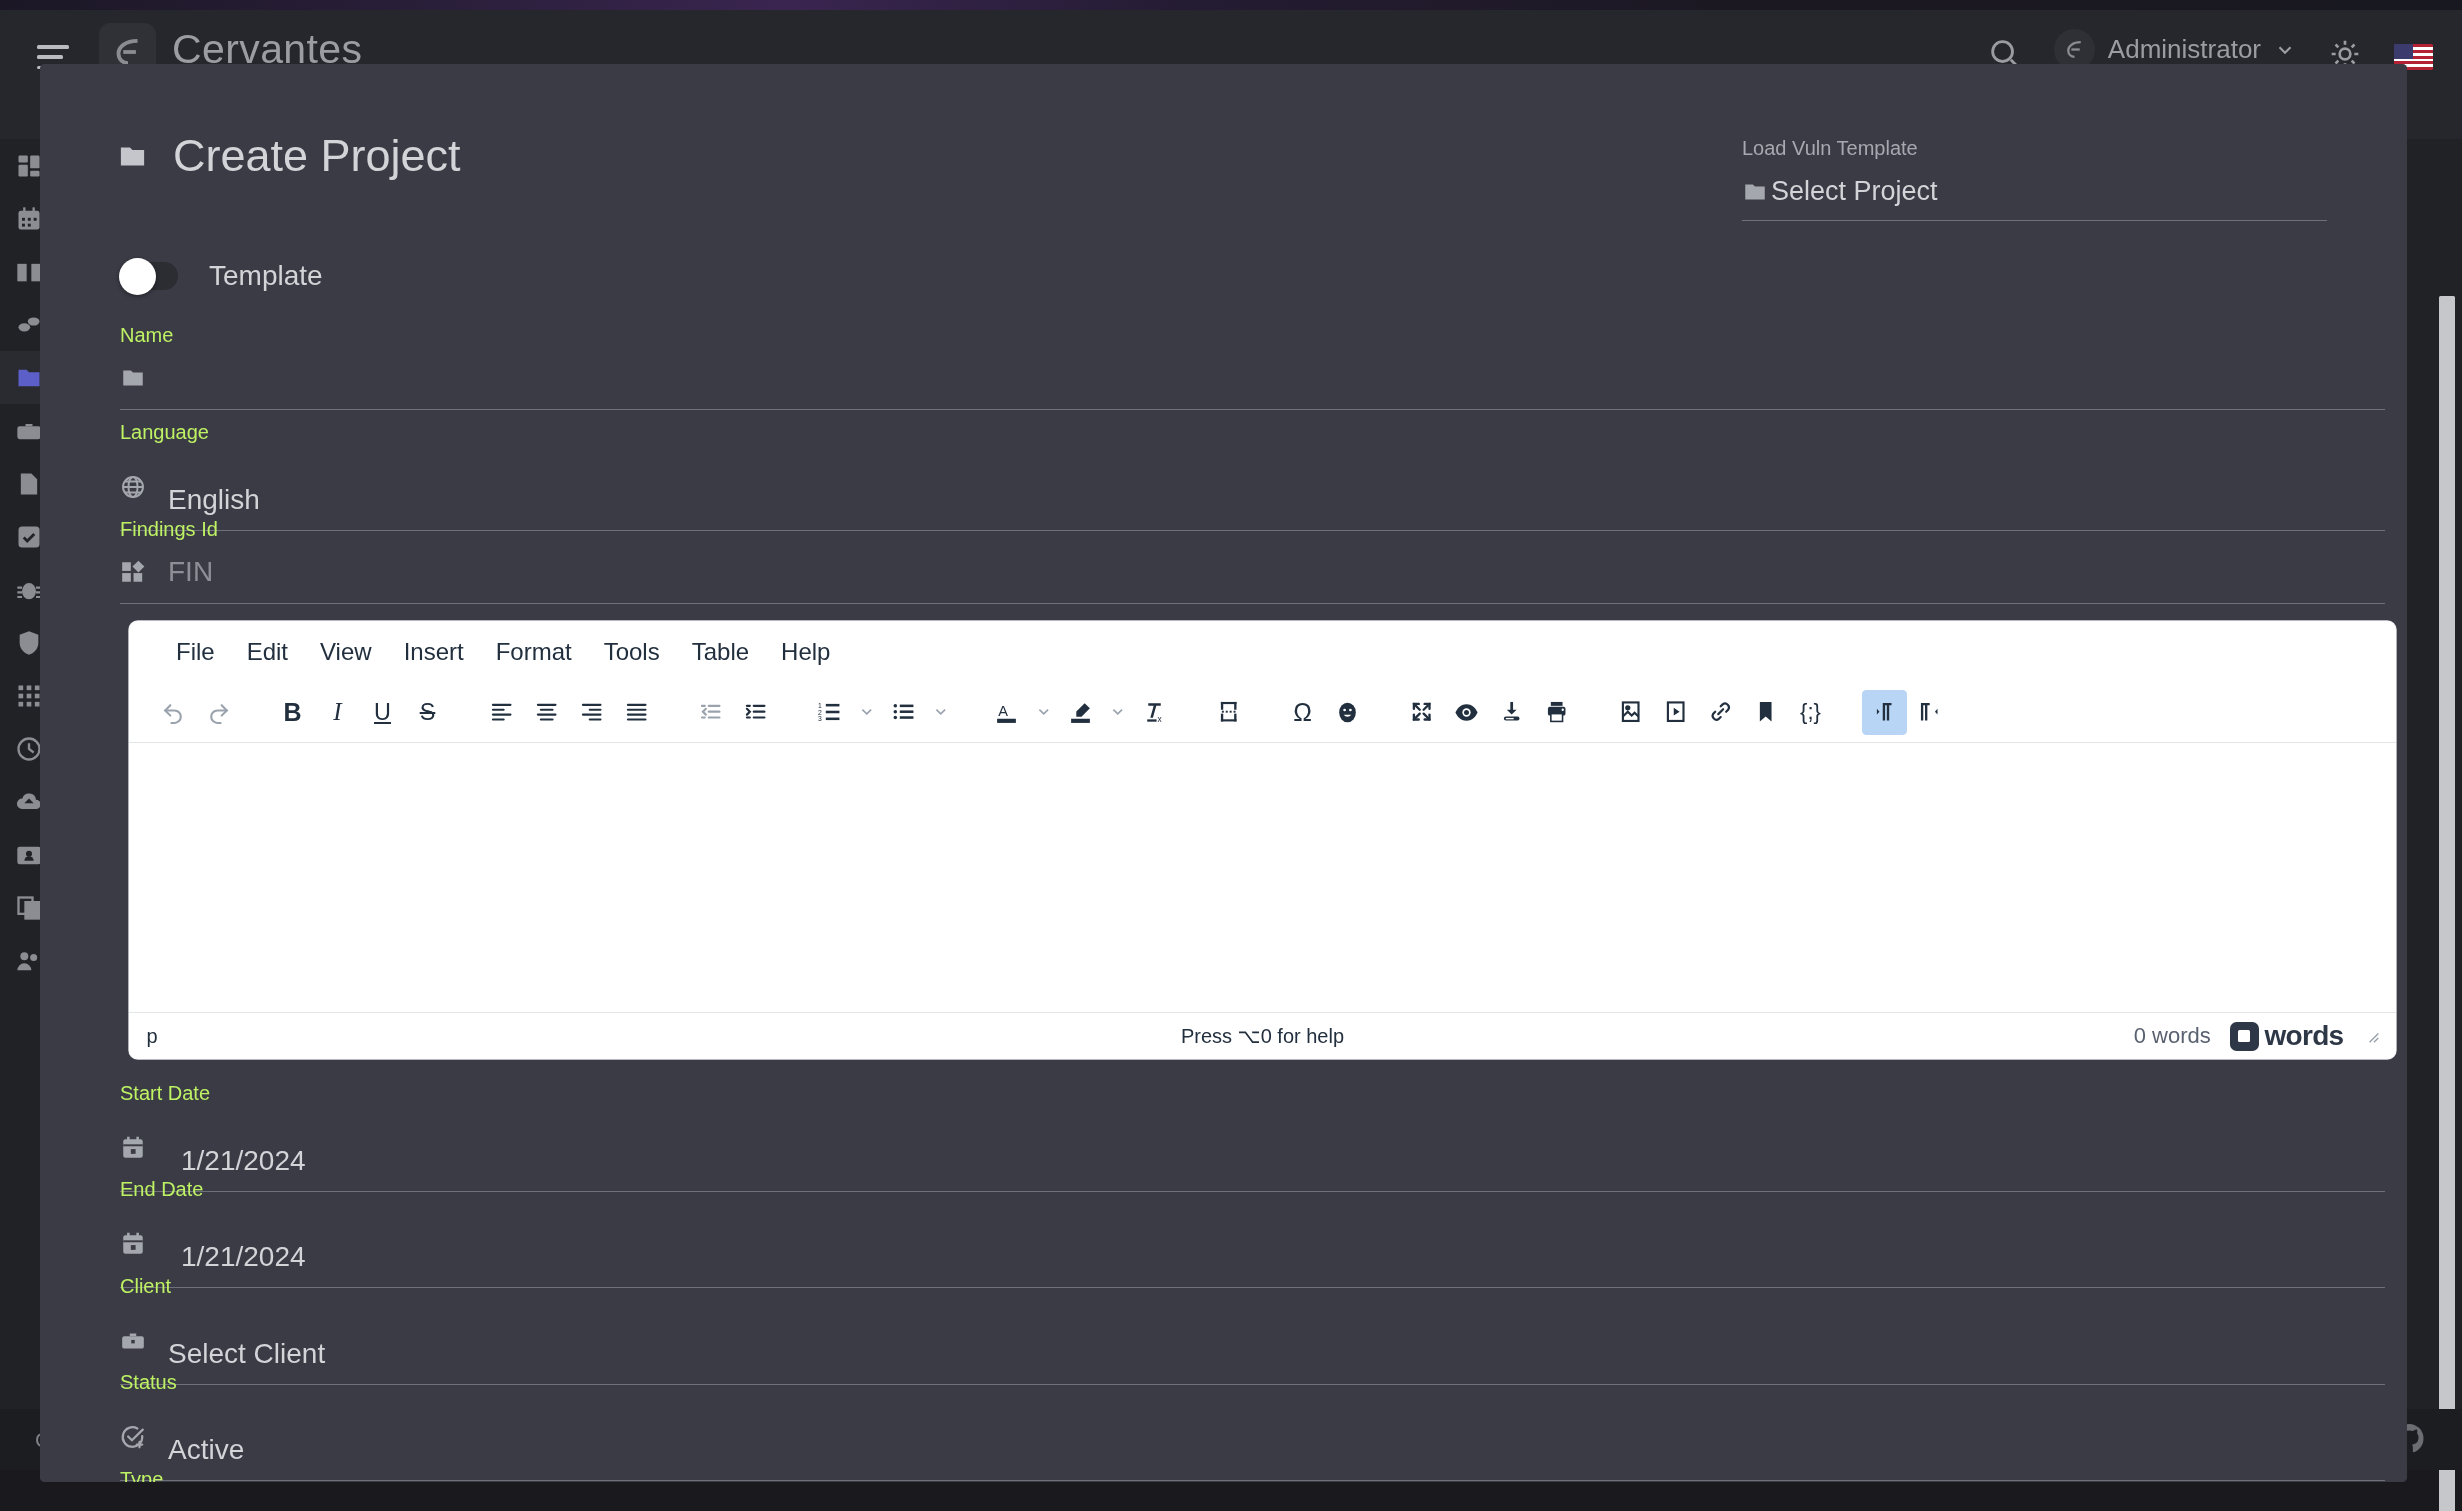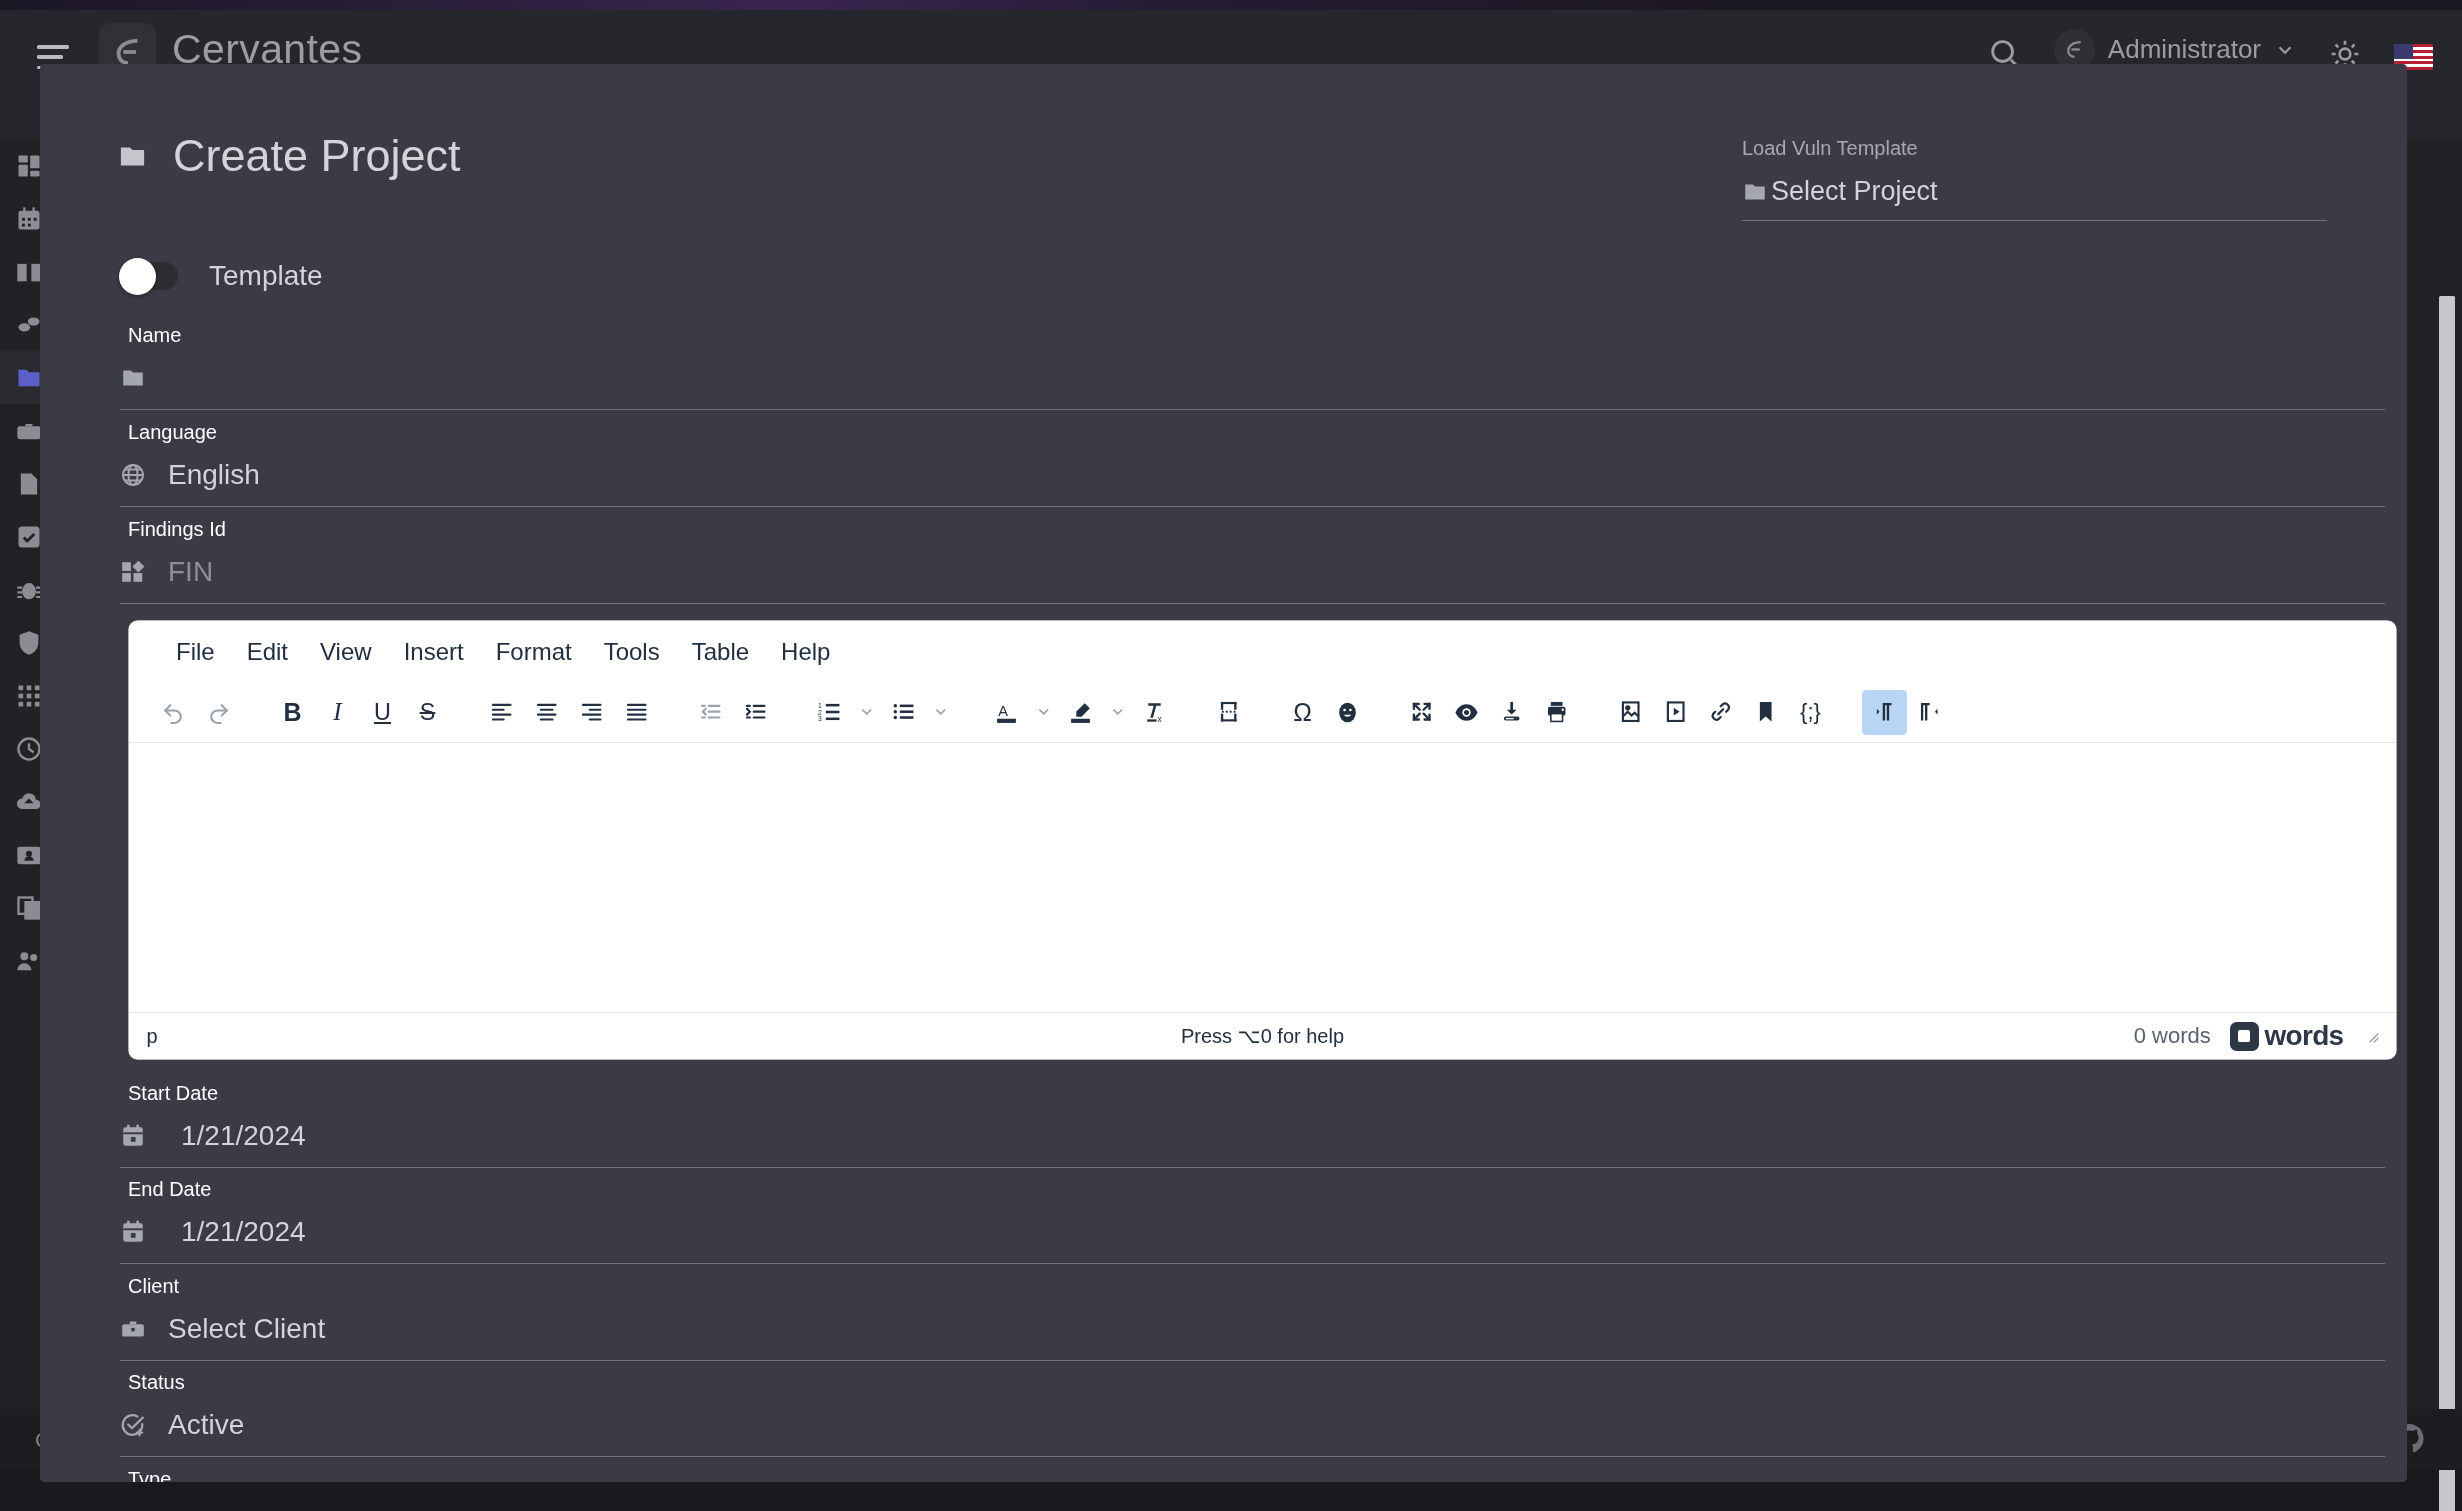--- a/index.html
+++ b/index.html
@@ -68,23 +68,23 @@
 
   
   .toggle-row { position:absolute; left:80px; top:196px; display:flex; align-items:center; gap:31px; }
   .toggle { width:58px; height:28px; background:#2c2d33; border-radius:14px; position:relative; }
   .toggle .knob { position:absolute; left:-1.5px; top:-4.4px; width:37px; height:37px; background:#fff; border-radius:50%;
     box-shadow:0 1.5px 4.4px rgba(0,0,0,.4); }
   .toggle-label { font-size:28px; color:#d2d4d8; }
 
   
   .field { position:absolute; left:80px; width:2265px; }
-  .f-label { font-size:20px; color:#ffffff; margin-bottom:14.6px;margin-left:8px; }
+  .f-label { font-size:20px; color:#bef264; margin-bottom:14.6px; }
   .f-line { display:flex; align-items:center; gap:22px; padding-bottom:14.6px; border-bottom:1.5px solid #6e707a; min-height:48px; }
-  .f-val { font-size:28px; color:#d2d4d8; }
+  .f-val { font-size:28px; color:#d2d4d8;margin-top:25px; }
   .f-ph { font-size:28px; color:#8d8f96; }
 
   
   .editor { position:absolute; left:89px; top:557px; width:2267px; height:438px;
     background:#fff; border-radius:8.8px; box-shadow:0 0 0 0.7px #e3e6e8; overflow:hidden;
     display:flex; flex-direction:column; }
   .mce-menubar { height:61px; display:flex; align-items:center; padding-left:31px; gap:0; }
   .mce-menu-btn { font-size:24px; color:#222f3e; padding:0 16px; line-height:1; }
   .mce-toolbar { height:61px; display:flex; align-items:center; padding:0 22px; gap:0;
     border-bottom:0.7px solid #e3e6e8; flex-wrap:nowrap; }

